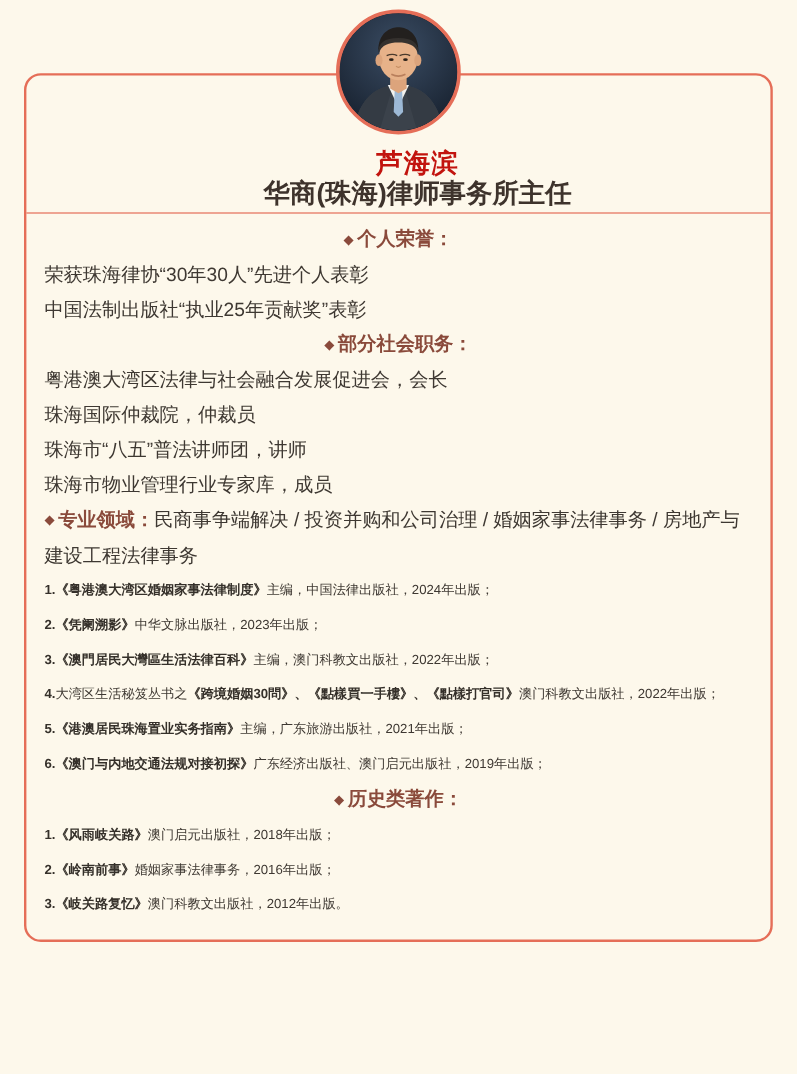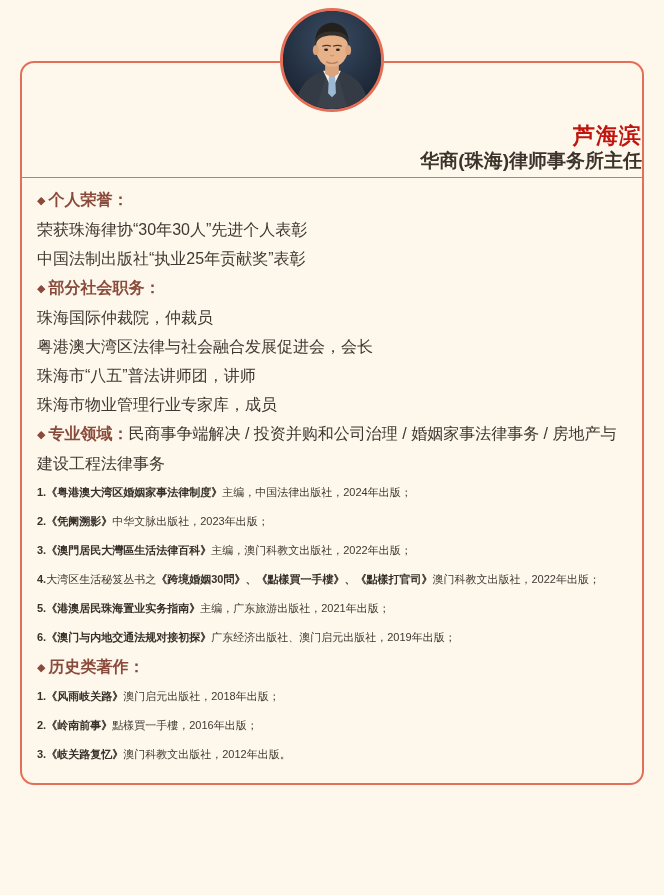--- a/index.html
+++ b/index.html
@@ -31,48 +31,49 @@
     width:104px;height:104px;
     border:3px solid var(--coral);
     border-radius:50%;
     overflow:hidden;
     z-index:3;
     background:#1d2836;
   }
   .photo-ring svg{display:block;width:100%;height:100%;}
   .head{
     padding-top:59px;
-    text-align:right;
+    text-align:center;
     margin-left:32px;
   }
   .name{
     font-size:22px;line-height:28px;
     font-weight:bold;
     color:var(--accent-red);
     letter-spacing:1px;
   }
   .subtitle{
-    font-size:19px;line-height:22px;
+    font-size:22px;line-height:22px;
     font-weight:bold;
     color:#3e332c;
   }
   .divider{
     margin-top:5px;
     border-top:1px solid var(--coral);
     height:0;
   }
   .content{
     padding:7px 15px 0 15px;
     color:var(--body-text);
     font-size:16px;
     line-height:29px;
   }
   .sec-h{
     color:var(--heading-brown);
     font-weight:bold;
+    text-align:center;
   }
   .marker{
     font-size:11px;
     color:var(--heading-brown);
     margin-right:3px;
     vertical-align:1px;
   }
   .work-item{
     font-size:11px;
     line-height:29px;
@@ -131,33 +132,33 @@
   </div>
   <div class="divider"></div>
 
   <div class="content">
 
     <p class="sec-h"><span class="marker">◆</span><span>个人荣誉：</span></p>
     <p>荣获珠海律协“30年30人”先进个人表彰</p>
     <p>中国法制出版社“执业25年贡献奖”表彰</p>
 
     <p class="sec-h"><span class="marker">◆</span><span>部分社会职务：</span></p>
+    <p>粤港澳大湾区法律与社会融合发展促进会，会长</p>
     <p>珠海国际仲裁院，仲裁员</p>
-    <p>粤港澳大湾区法律与社会融合发展促进会，会长</p>
     <p>珠海市“八五”普法讲师团，讲师</p>
     <p>珠海市物业管理行业专家库，成员</p>
 
     <p><span class="marker">◆</span><span class="sec-h">专业领域：</span><span>民商事争端解决 / 投资并购和公司治理 / 婚姻家事法律事务 / 房地产与建设工程法律事务</span></p>
 
     <p class="work-item"><span class="b">1.《粤港澳大湾区婚姻家事法律制度》</span><span>主编，中国法律出版社，2024年出版；</span></p>
     <p class="work-item"><span class="b">2.《凭阑溯影》</span><span>中华文脉出版社，2023年出版；</span></p>
     <p class="work-item"><span class="b">3.《澳門居民大灣區生活法律百科》</span><span>主编，澳门科教文出版社，2022年出版；</span></p>
     <p class="work-item"><span class="b">4.</span><span>大湾区生活秘笈丛书之</span><span class="b">《跨境婚姻30問》、《點樣買一手樓》、《點樣打官司》</span><span>澳门科教文出版社，2022年出版；</span></p>
     <p class="work-item"><span class="b">5.《港澳居民珠海置业实务指南》</span><span>主编，广东旅游出版社，2021年出版；</span></p>
     <p class="work-item"><span class="b">6.《澳门与内地交通法规对接初探》</span><span>广东经济出版社、澳门启元出版社，2019年出版；</span></p>
 
     <p class="sec-h"><span class="marker">◆</span><span>历史类著作：</span></p>
     <p class="work-item"><span class="b">1.《风雨岐关路》</span><span>澳门启元出版社，2018年出版；</span></p>
-    <p class="work-item"><span class="b">2.《岭南前事》</span><span>點樣買一手樓，2016年出版；</span></p>
+    <p class="work-item"><span class="b">2.《岭南前事》</span><span>婚姻家事法律事务，2016年出版；</span></p>
     <p class="work-item"><span class="b">3.《岐关路复忆》</span><span>澳门科教文出版社，2012年出版。</span></p>
 
   </div>
 </div>
 
 </body></html>

